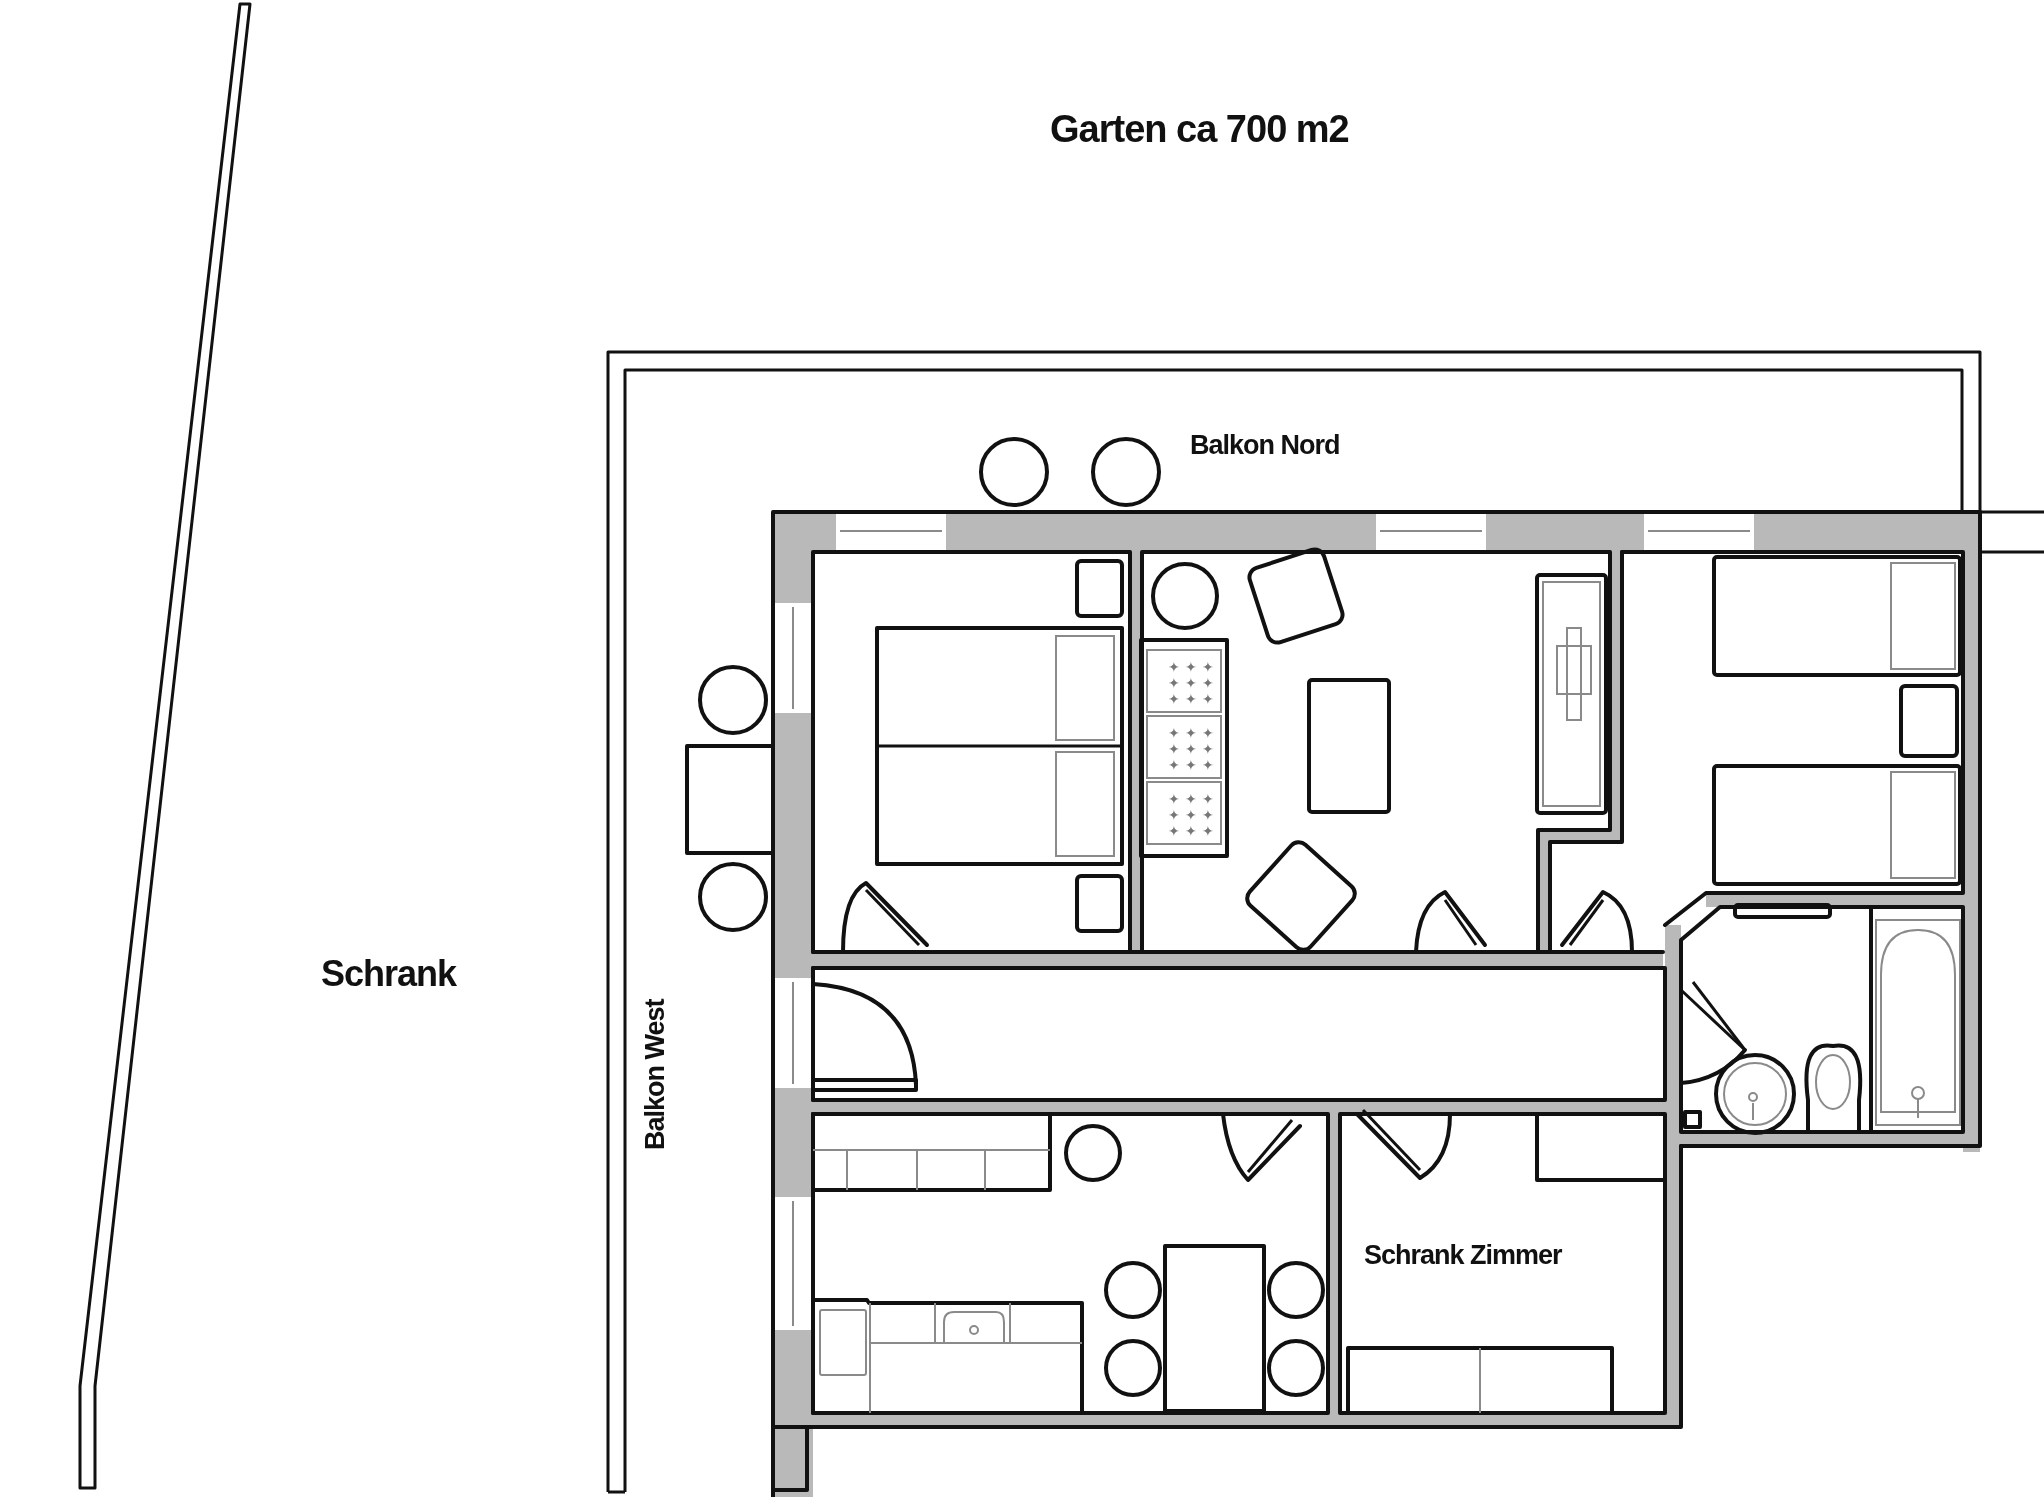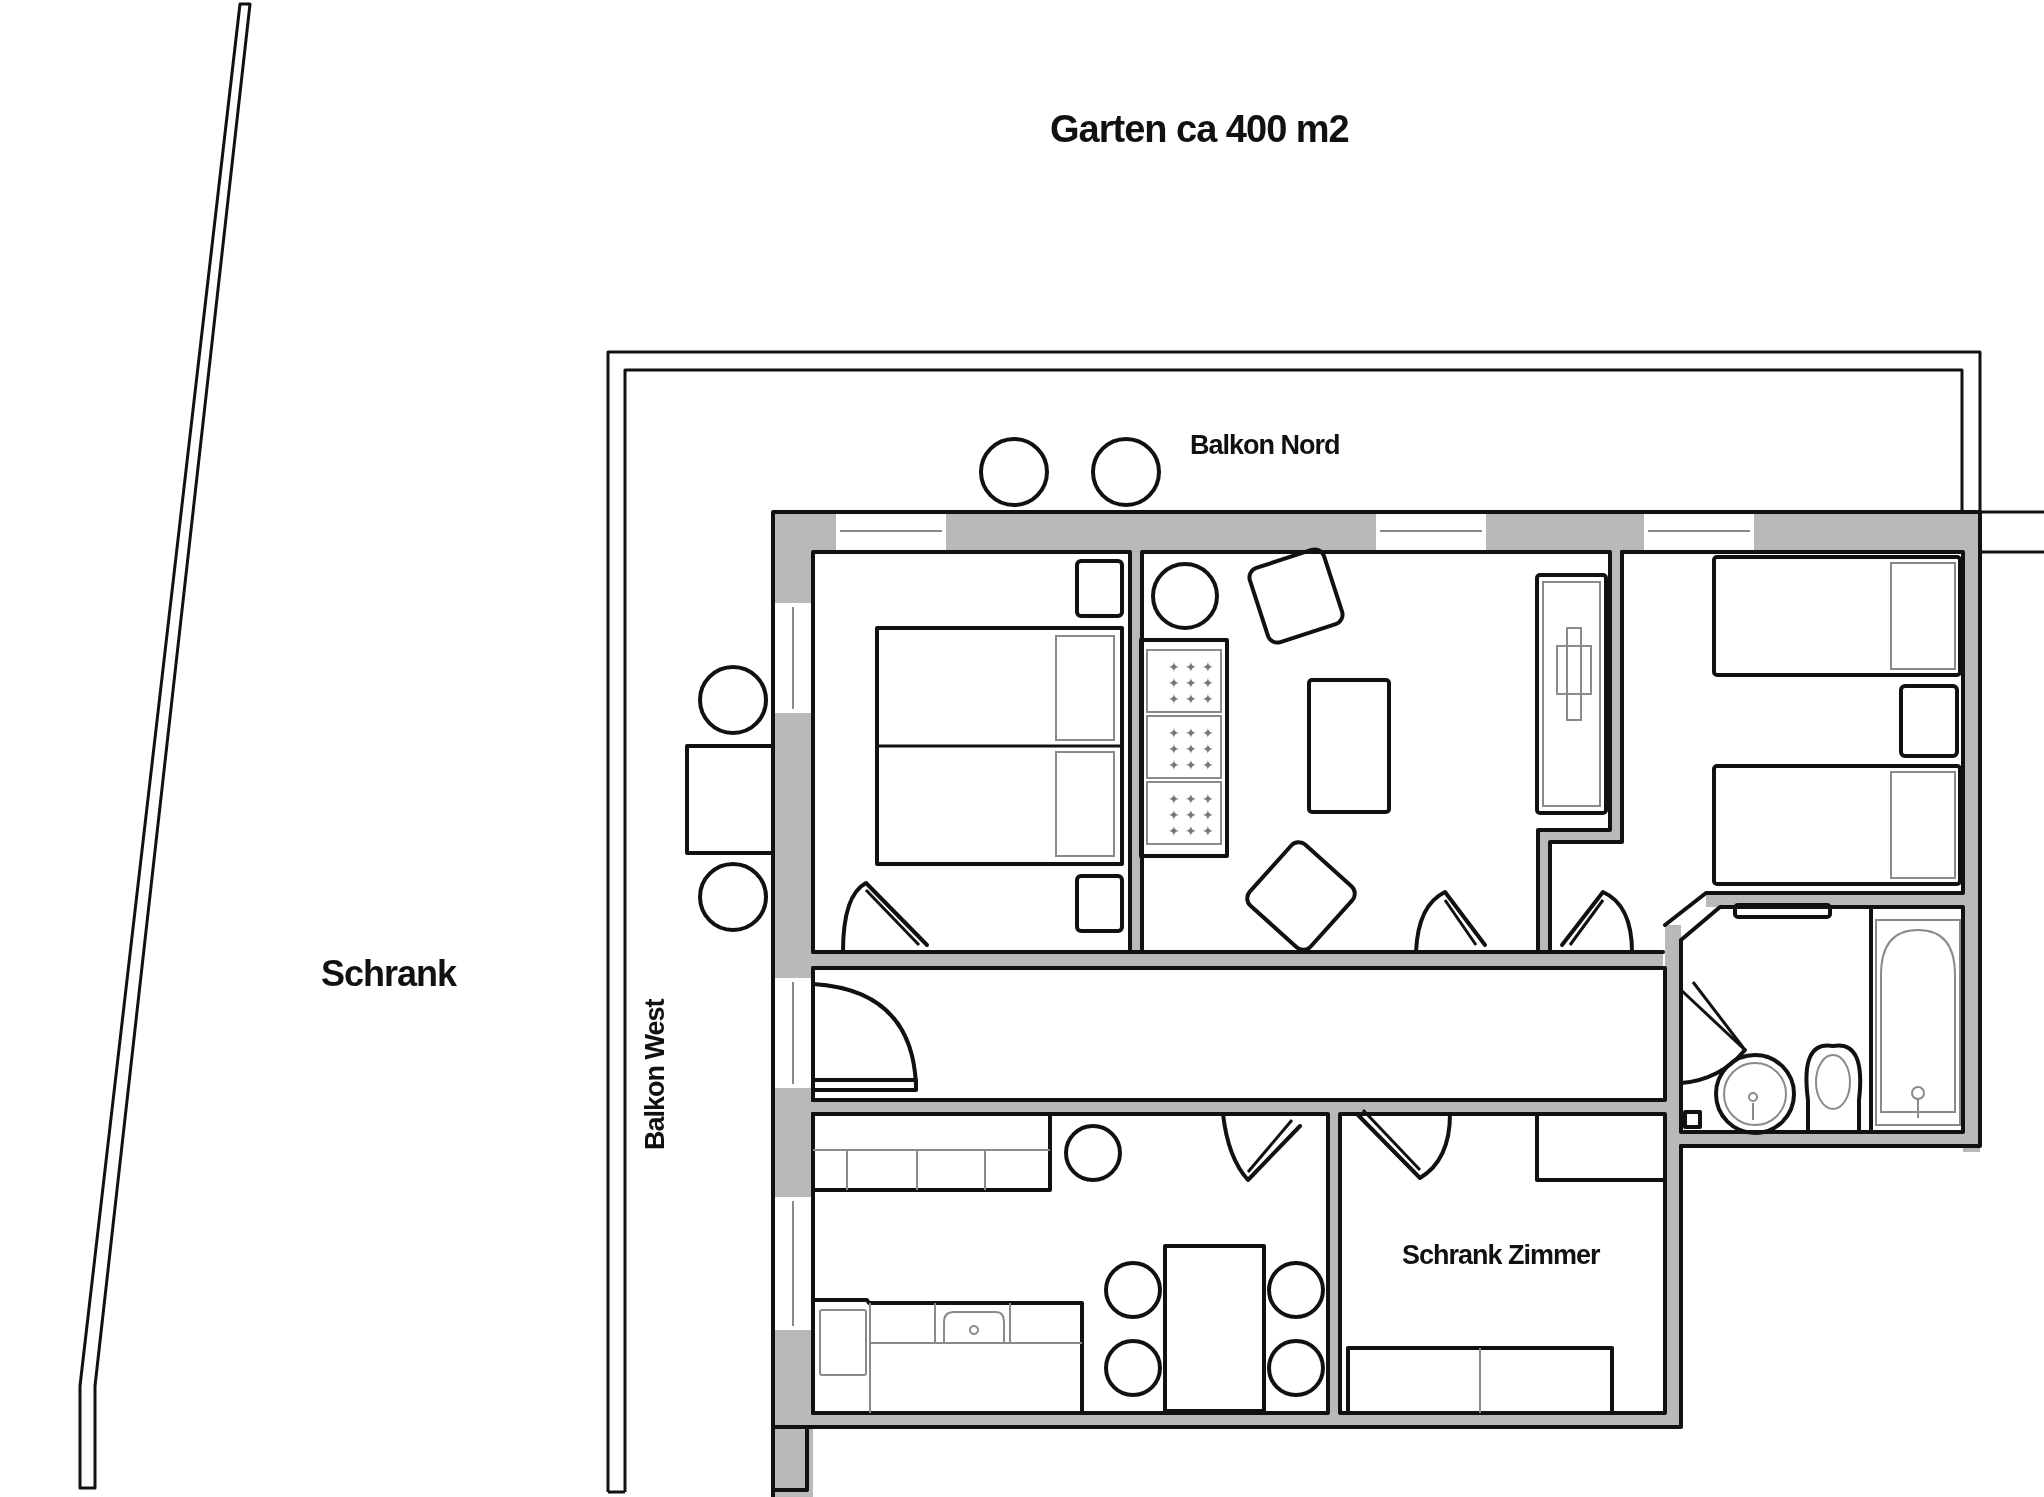--- a/index.html
+++ b/index.html
@@ -3,21 +3,21 @@
 <meta charset="utf-8">
 <style>
   html, body { margin:0; padding:0; background:#ffffff; }
   body { width:2044px; height:1497px; position:relative; overflow:hidden; font-family:"Liberation Sans", sans-serif; }
   #plan { position:absolute; left:0; top:0; width:2044px; height:1497px; }
   .lbl { position:absolute; font-family:"Liberation Sans", sans-serif; font-weight:bold; color:#111; white-space:nowrap; letter-spacing:-1px; }
   .title { left:1050px; top:108px; font-size:38px; }
   .garten { left:321px; top:953px; font-size:36px; }
   .nord { left:1190px; top:430px; font-size:27px;text-align:right; }
   .west { left:640px; top:1150px; font-size:27px; transform:rotate(-90deg); transform-origin:left top; }
-  .schrank { left:1402px; top:1240px; font-size:27px; }
+  .schrank { left:1364px; top:1240px; font-size:27px; }
   svg .wall { fill:#b9b9b9; stroke:none; }
   svg .ln { fill:none; stroke:#111; stroke-width:4; stroke-linejoin:round; stroke-linecap:round; }
   svg .lnt { fill:none; stroke:#111; stroke-width:3; stroke-linejoin:round; }
   svg .gr { fill:none; stroke:#8a8a8a; stroke-width:2; }
   svg .fill-w { fill:#fff; }
 </style>
 </head>
 <body>
 
 <svg id="plan" viewBox="0 0 2044 1497" xmlns="http://www.w3.org/2000/svg">
@@ -230,17 +230,17 @@
 
   <g>
     <path class="ln" d="M1450,1114 Q1450,1160 1420,1178 L1357,1114"></path>
     <line class="lnt" x1="1363" y1="1110" x2="1420" y2="1170"></line>
     <path class="ln" d="M1537,1114 L1537,1180 L1665,1180"></path>
     <path class="ln" d="M1348,1413 L1348,1348 L1612,1348 L1612,1413"></path>
     <line class="gr" x1="1480" y1="1348" x2="1480" y2="1413"></line>
   </g>
 </svg>
 
-<div class="lbl title">Garten ca 400 m2</div>
+<div class="lbl title">Garten ca 700 m2</div>
 <div class="lbl garten">Schrank</div>
 <div class="lbl nord">Balkon Nord</div>
 <div class="lbl west">Balkon West</div>
 <div class="lbl schrank">Schrank Zimmer</div>
 
 </body></html>

